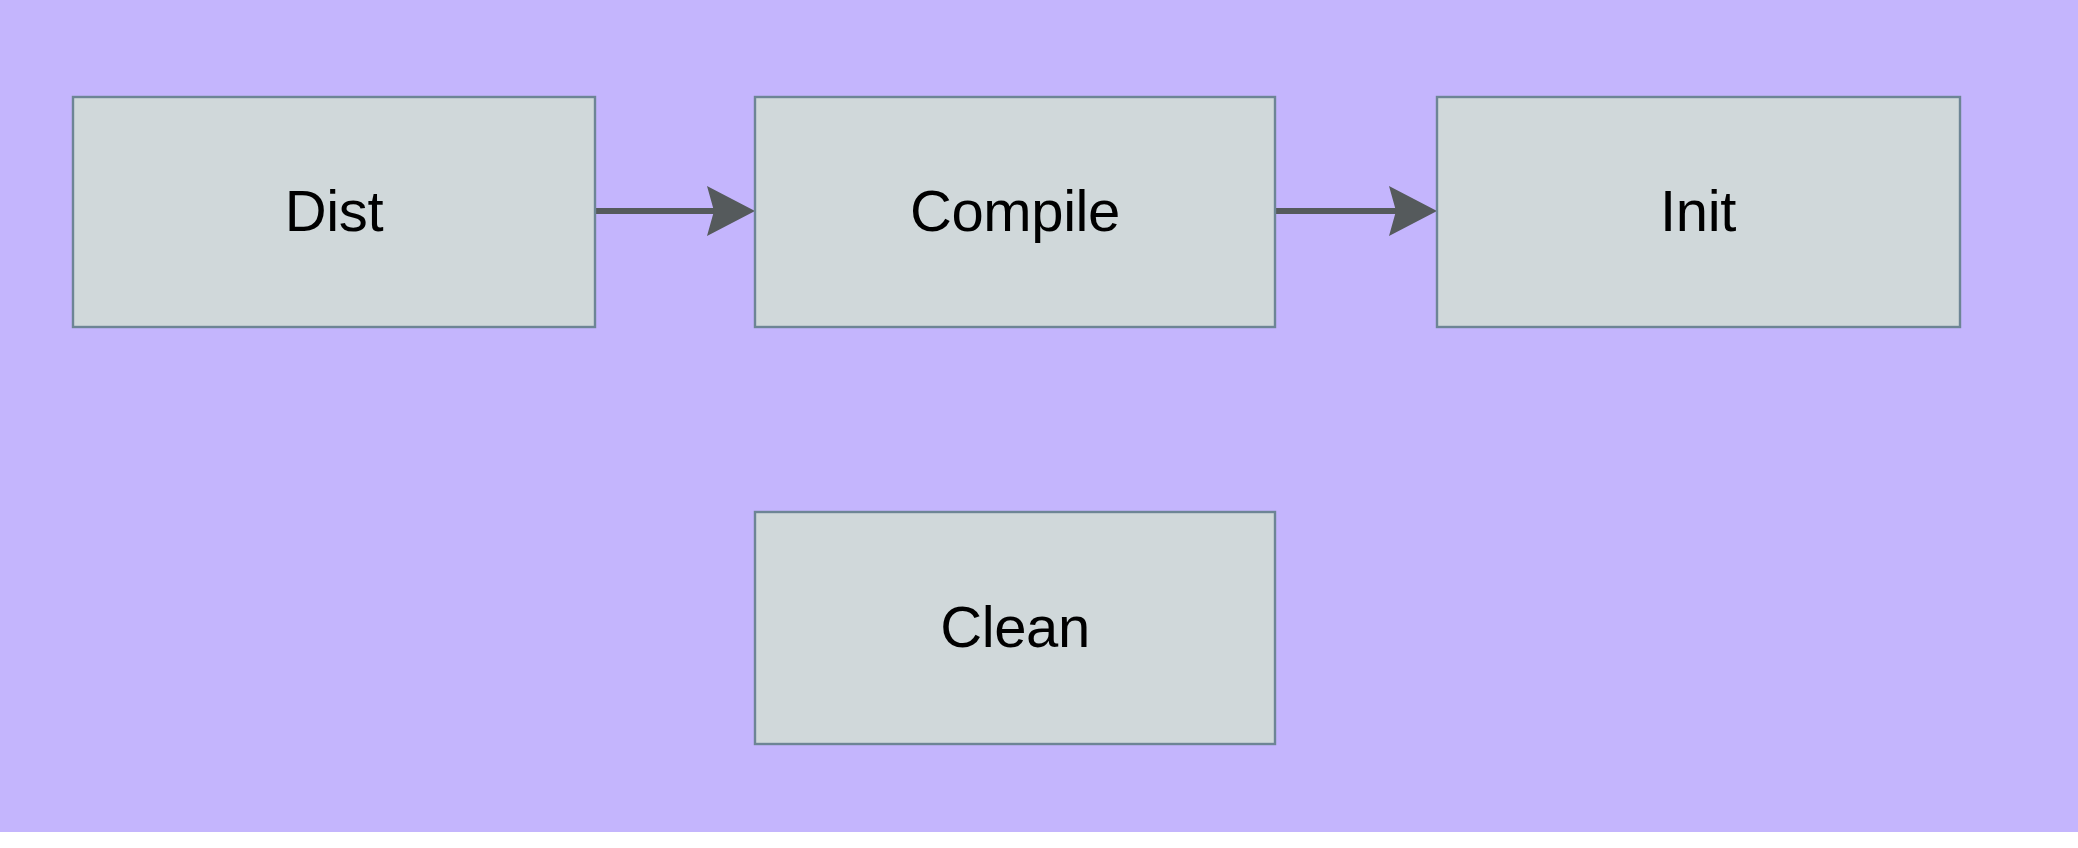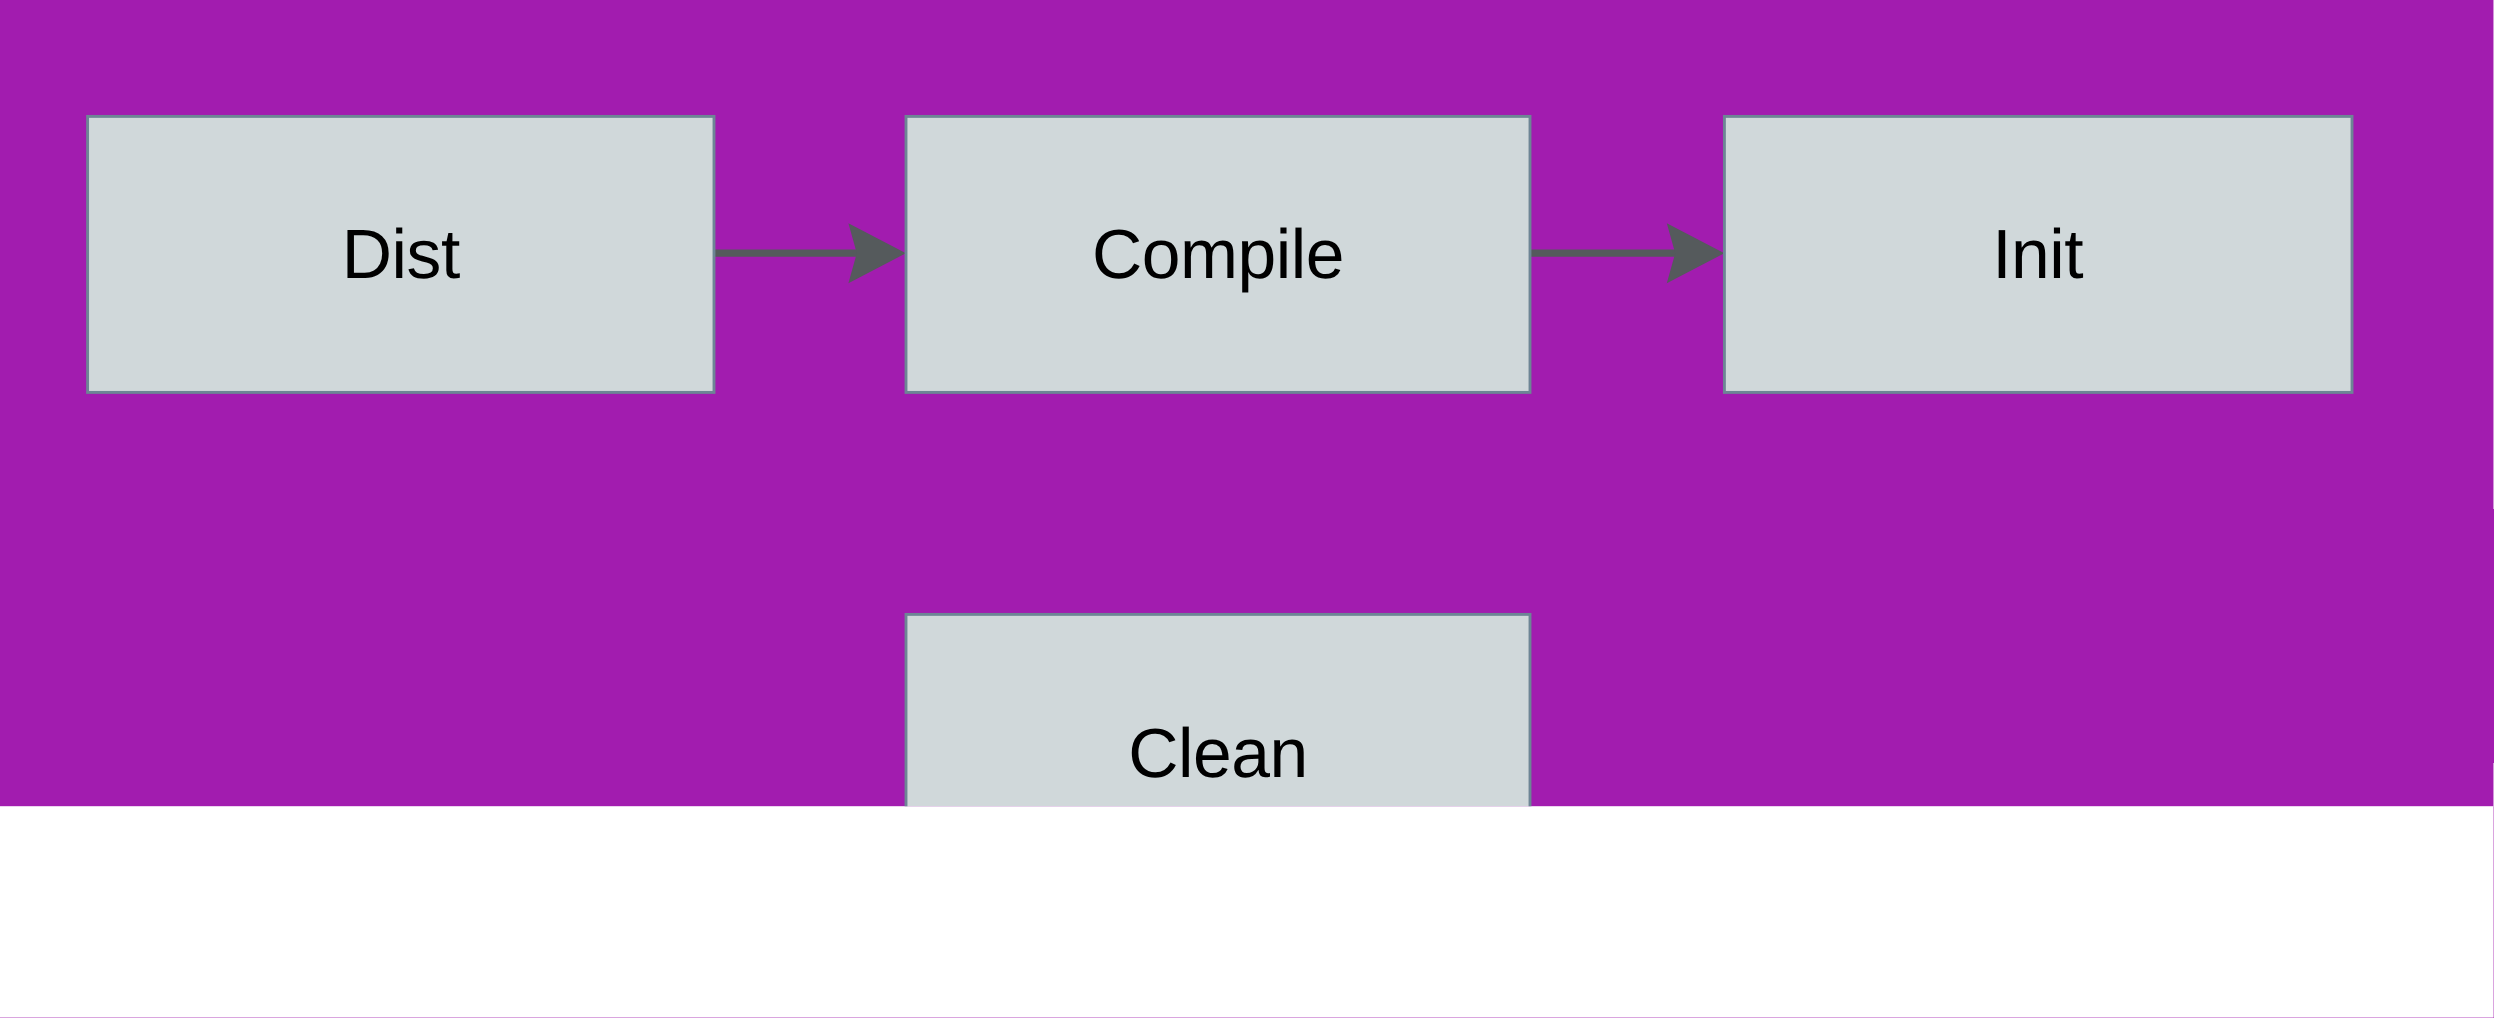--- a/index.html
+++ b/index.html
@@ -7,22 +7,22 @@
     margin: 0;
     padding: 0;
     background: #ffffff;
   }
   body {
     font-family: "Liberation Sans", sans-serif;
   }
   #canvas {
     position: relative;
     width: 2078px;
-    height: 672px;
-    background: #a21caf;
+    height: 832px;
+    background: #c4b5fd;
     overflow: hidden;
   }
   #graph-svg {
     position: absolute;
     left: 0;
     top: 0;
     width: 2078px;
     height: 848px;
   }
   .node-rect {

